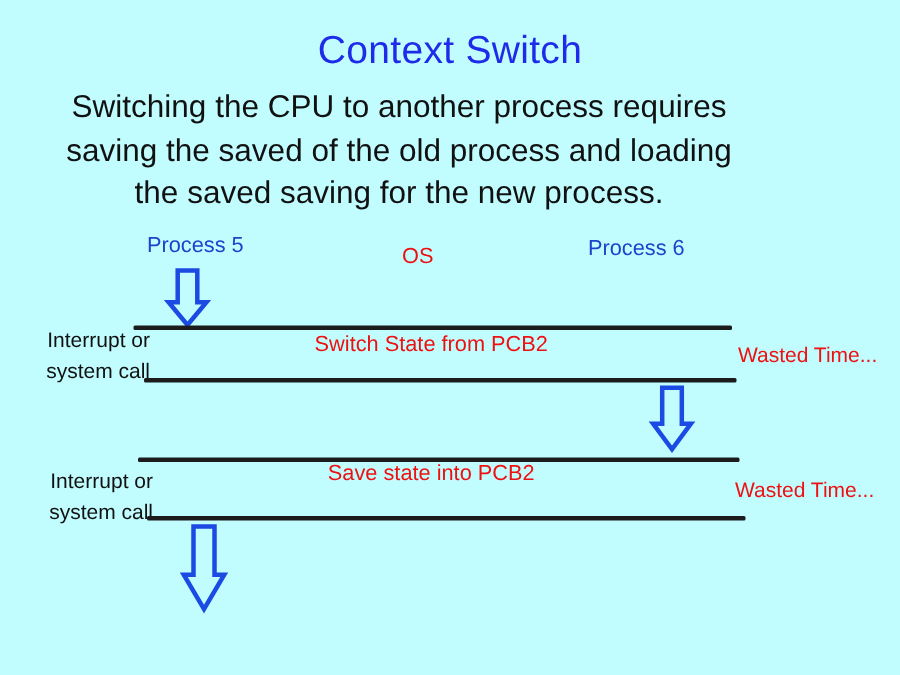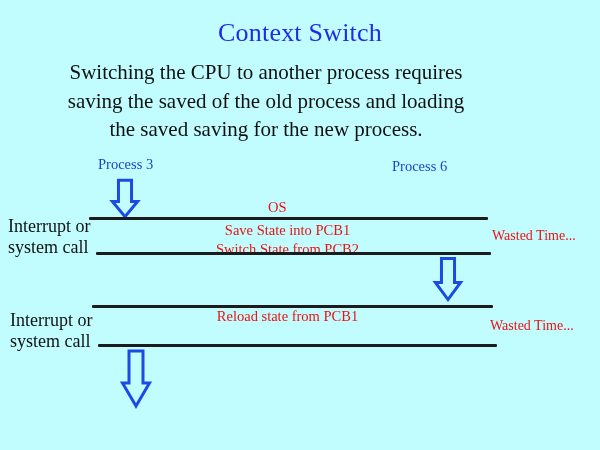--- a/index.html
+++ b/index.html
@@ -8,39 +8,39 @@
     --process-blue:#2143cb;
     --arrow-blue:#1c4be4;
     --action-red:#ee1112;
     --line-black:#1c1c1c;
     --body-text:#111111;
   }
   html,body{margin:0;padding:0;}
   body{font-family:"Liberation Sans",sans-serif;}
   .slide{
     position:relative;width:600px;height:450px;
-    background:var(--background);overflow:hidden;font-family:Liberation Serif, serif;
+    background:var(--background);overflow:hidden;
   }
   .title{
     position:absolute;left:0;top:18px;width:600px;margin:0;
     text-align:center;font-size:26px;font-weight:400;
     color:var(--title-blue);letter-spacing:0.2px;
   }
   .desc{
     position:absolute;left:0;top:58px;width:532px;
     text-align:center;font-size:21px;line-height:28.5px;
     color:var(--body-text);
   }
   .col-label{position:absolute;font-size:14.5px;white-space:nowrap;}
   .col-label.blue{color:var(--process-blue);}
-  .col-label.red{color:var(--action-red);margin-top:36px;}
+  .col-label.red{color:var(--action-red);}
   .hline{position:absolute;height:2.5px;background:var(--line-black);border-radius:1px;}
   .side-label{
-    position:absolute;width:92px;text-align:left;
-    font-size:18px;line-height:21px;color:var(--body-text);white-space:nowrap;
+    position:absolute;width:92px;text-align:right;
+    font-size:14px;line-height:21px;color:var(--body-text);white-space:nowrap;
   }
   .action{
     position:absolute;text-align:center;font-size:14.5px;line-height:18.5px;
     color:var(--action-red);white-space:nowrap;
   }
   .wasted{position:absolute;font-size:14px;color:var(--action-red);white-space:nowrap;}
   .arrow{position:absolute;overflow:visible;}
   .arrow path{
     fill:none;stroke:var(--arrow-blue);stroke-width:3;
     stroke-linejoin:miter;
@@ -52,57 +52,56 @@
 <div class="slide">
 
   <h1 class="title">Context Switch</h1>
 
   <div class="desc">
     <div>Switching the CPU to another process requires</div>
     <div>saving the saved of the old process and loading</div>
     <div>the saved saving for the new process.</div>
   </div>
 
-  <div class="col-label blue" style="left:98px;top:156px">Process 3</div>
+  <div class="col-label blue" style="left:98px;top:156px">Process 5</div>
   <div class="col-label red" style="left:268px;top:163px">OS</div>
   <div class="col-label blue" style="left:392px;top:158px">Process 6</div>
 
   <svg class="arrow" style="left:111px;top:179px;width:28px;height:39px" viewBox="0 0 30 45" preserveAspectRatio="none">
     <path d="M8 1.5 L22 1.5 L22 26 L28.5 26 L15 43.5 L1.5 26 L8 26 Z" vector-effect="non-scaling-stroke"></path>
   </svg>
 
   <div class="hline" style="left:89px;top:217px;width:399px"></div>
 
   <div class="side-label" style="left:8px;top:216px">
     <div>Interrupt or</div>
     <div>system call</div>
   </div>
 
   <div class="action" style="left:180px;top:221px;width:215px">
-    <div>Save State into PCB1</div>
     <div>Switch State from PCB2</div>
   </div>
 
   <div class="wasted" style="left:492px;top:228px">Wasted Time...</div>
 
   <div class="hline" style="left:96px;top:252px;width:395px"></div>
 
   <svg class="arrow" style="left:434px;top:257px;width:28px;height:44px" viewBox="0 0 30 45" preserveAspectRatio="none">
     <path d="M8 1.5 L22 1.5 L22 26 L28.5 26 L15 43.5 L1.5 26 L8 26 Z" vector-effect="non-scaling-stroke"></path>
   </svg>
 
   <div class="hline" style="left:92px;top:305px;width:401px"></div>
 
   <div class="side-label" style="left:10px;top:310px">
     <div>Interrupt or</div>
     <div>system call</div>
   </div>
 
   <div class="action" style="left:180px;top:307px;width:215px">
-    <div>Reload state from PCB1</div>
+    <div>Save state into PCB2</div>
   </div>
 
   <div class="wasted" style="left:490px;top:318px">Wasted Time...</div>
 
   <div class="hline" style="left:98px;top:344px;width:399px"></div>
 
   <svg class="arrow" style="left:121px;top:349px;width:30px;height:59px" viewBox="0 0 30 45" preserveAspectRatio="none">
     <path d="M8 1.5 L22 1.5 L22 26 L28.5 26 L15 43.5 L1.5 26 L8 26 Z" vector-effect="non-scaling-stroke"></path>
   </svg>
 

